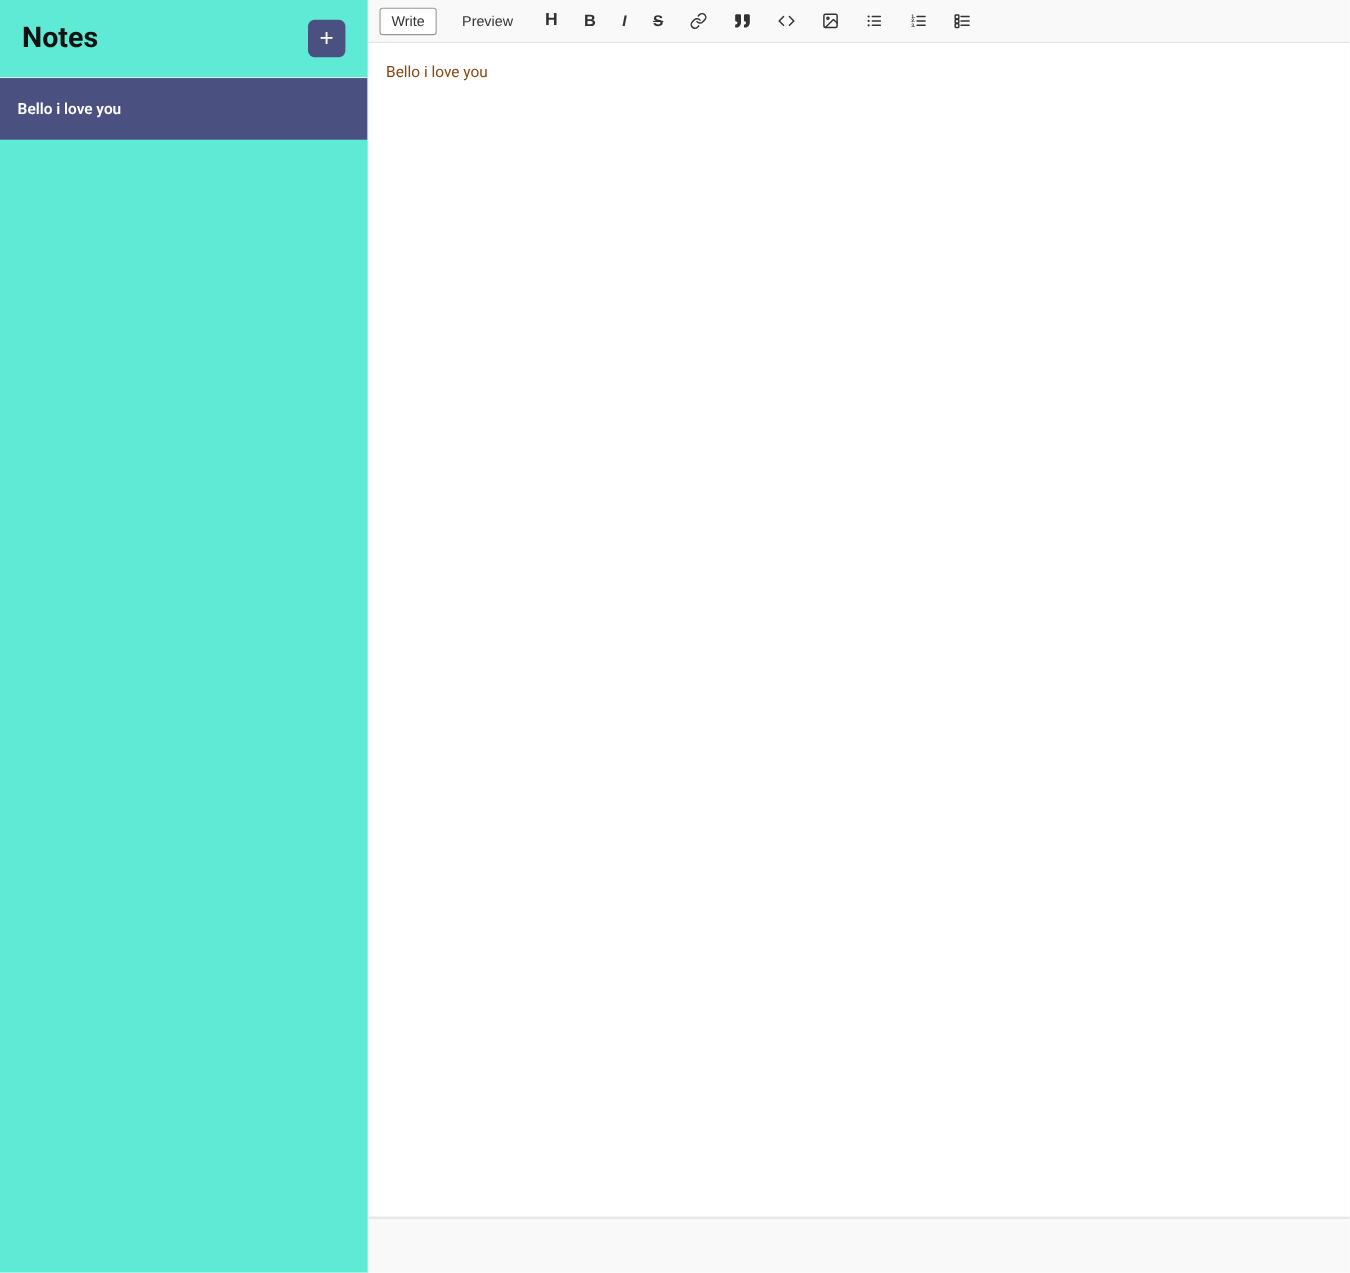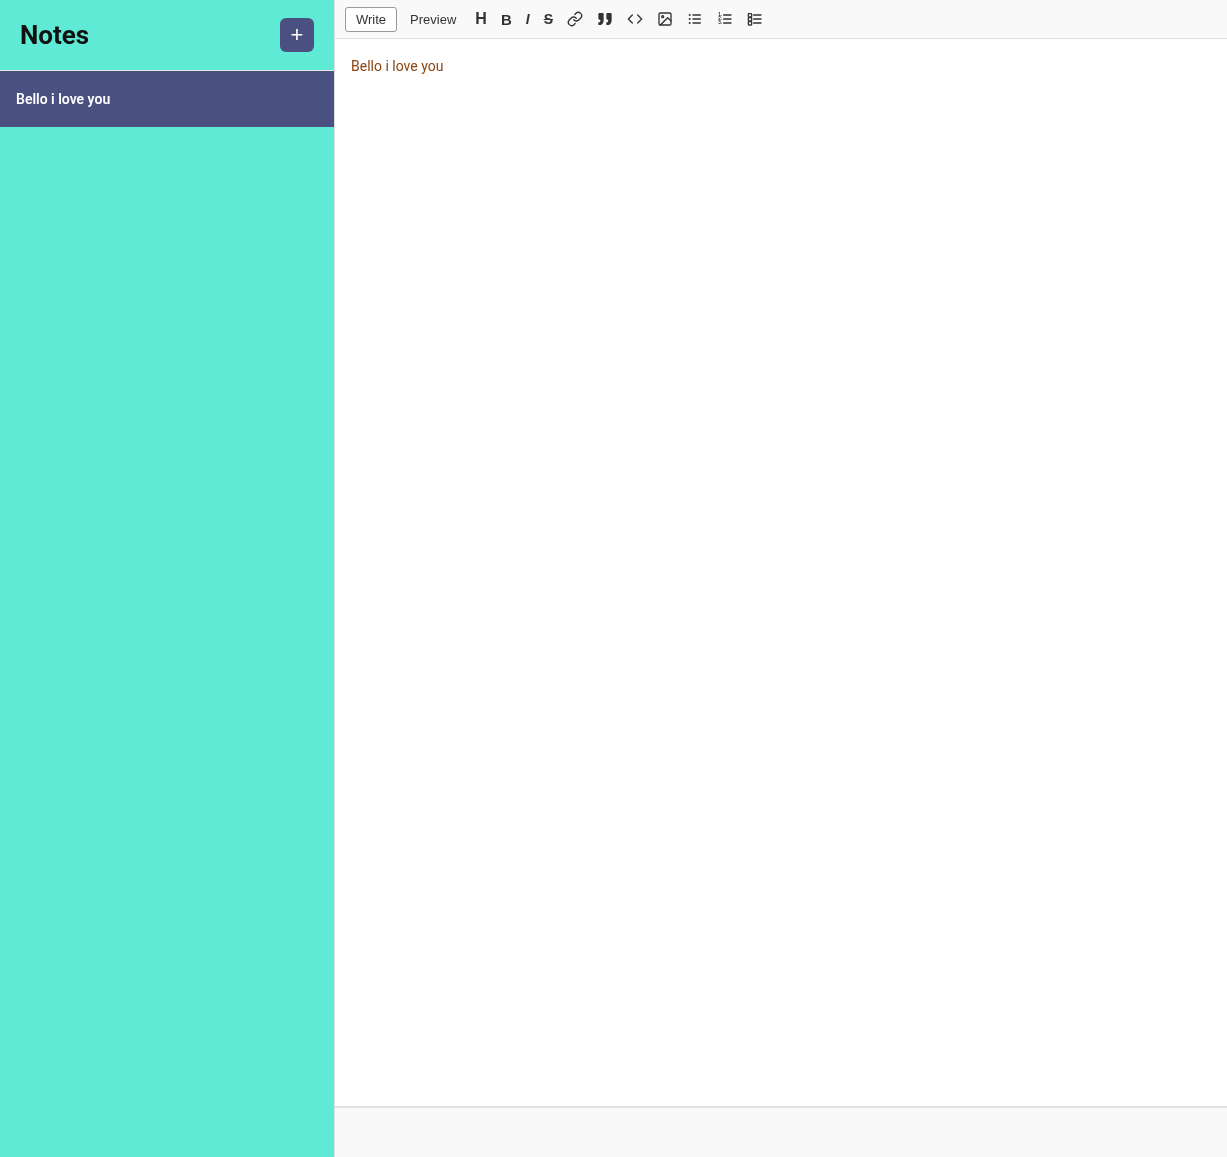--- a/index.html
+++ b/index.html
@@ -90,21 +90,21 @@
       background: #ffffff;
       height: 1157px;
     }
 
     .editor-toolbar {
       display: flex;
       align-items: center;
       padding: 6px 10px;
       border-bottom: 1px solid #e0e0e0;
       background: #f9f9f9;
-      gap: 2px;
+      gap: 12px;
       flex-wrap: nowrap;
     }
 
     .toolbar-tab {
       padding: 4px 10px;
       font-size: 13px;
       border: 1px solid #cccccc;
       background: white;
       cursor: pointer;
       border-radius: 3px;

